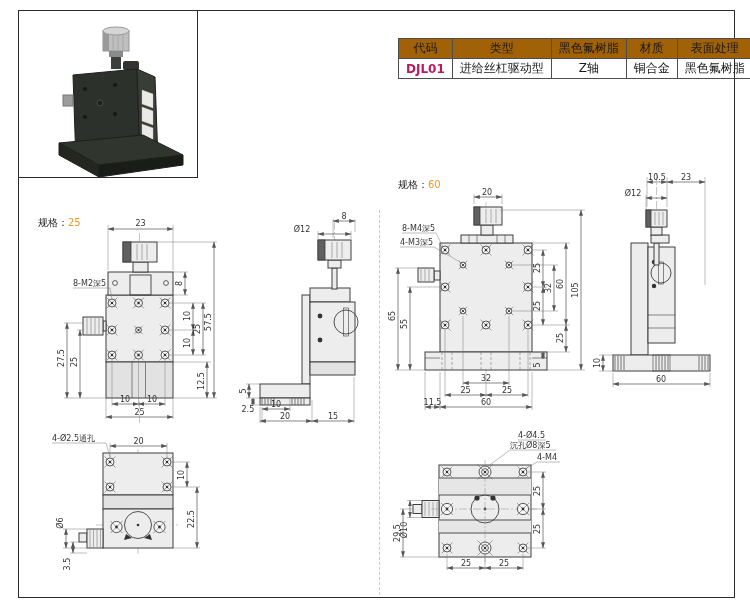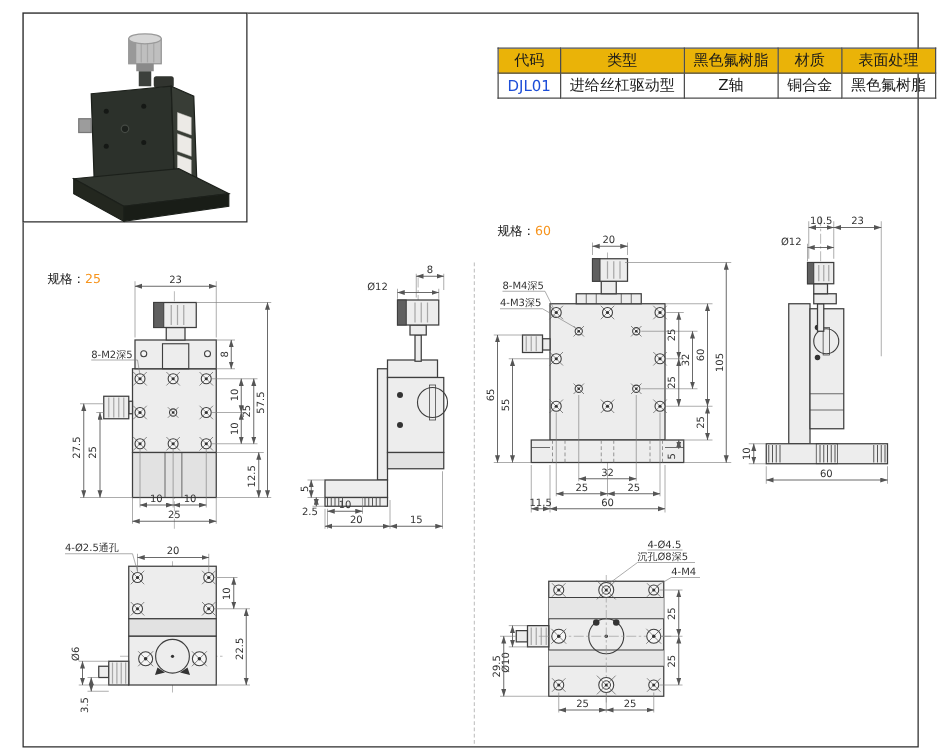--- a/index.html
+++ b/index.html
@@ -3,22 +3,22 @@
 <meta charset="utf-8">
 <style>
 *{margin:0;padding:0;box-sizing:border-box}
 html,body{width:750px;height:600px;background:#fff;font-family:"DejaVu Sans","Liberation Sans",sans-serif}
 body{position:relative;overflow:hidden}
 .abs{position:absolute}
 #frame{left:18px;top:10px;width:717px;height:588px;border:1px solid #2b2b2b}
 #photo-box{left:18px;top:10px;width:180px;height:168px;border:1px solid #2b2b2b;background:#fff}
 #spec-table{left:398px;top:38px;border-collapse:collapse;font-size:12px;color:#1a1a1a}
 #spec-table td{border:1px solid #4d4d4d;text-align:center;padding:0 7px;height:20px;white-space:nowrap}
-#spec-table tr.hd td{background:#eab308}
-#spec-table td.code{color:#1d4ed8;font-weight:normal}
+#spec-table tr.hd td{background:#a16207}
+#spec-table td.code{color:#be185d;font-weight:bold}
 .spec-title{font-size:10px;color:#222}
 .spec-title .size{color:#F7941D}
 #sep{left:379px;top:210px;height:385px;width:0;border-left:1px dashed #c8c8c8}
 svg{overflow:visible}
 svg text{font-family:"DejaVu Sans","Liberation Sans",sans-serif;font-size:8px;fill:#333}
 text.nt{font-size:8px}
 .s{fill:#ededed;stroke:#3e3e3e;stroke-width:1}
 .sd{fill:#e2e2e2;stroke:#3e3e3e;stroke-width:1}
 .ln{stroke:#3e3e3e;stroke-width:.9;fill:none}
 .thin{stroke:#3e3e3e;stroke-width:.6;fill:none}

